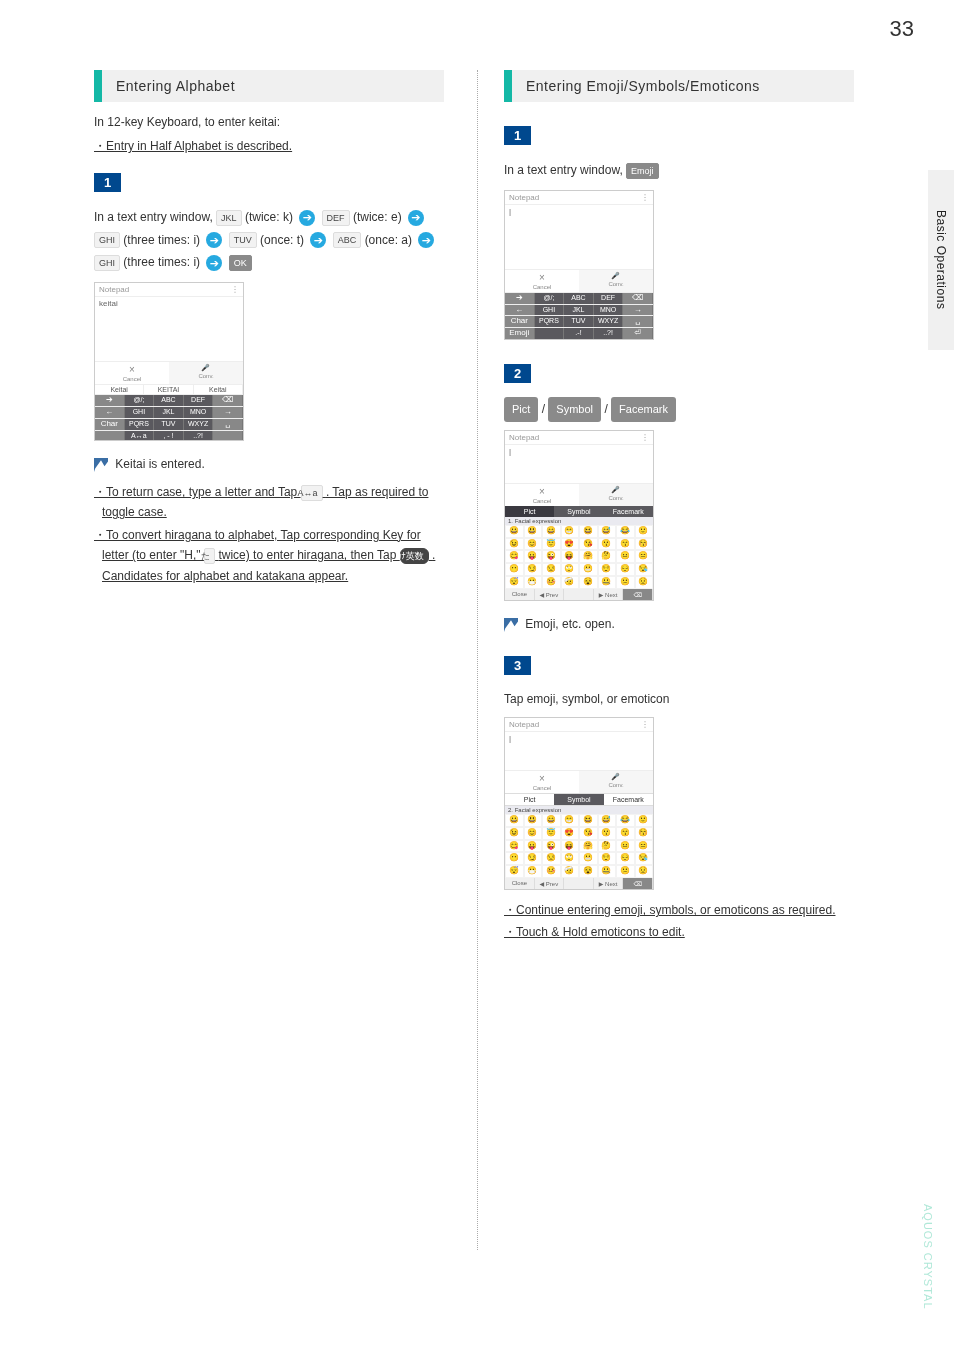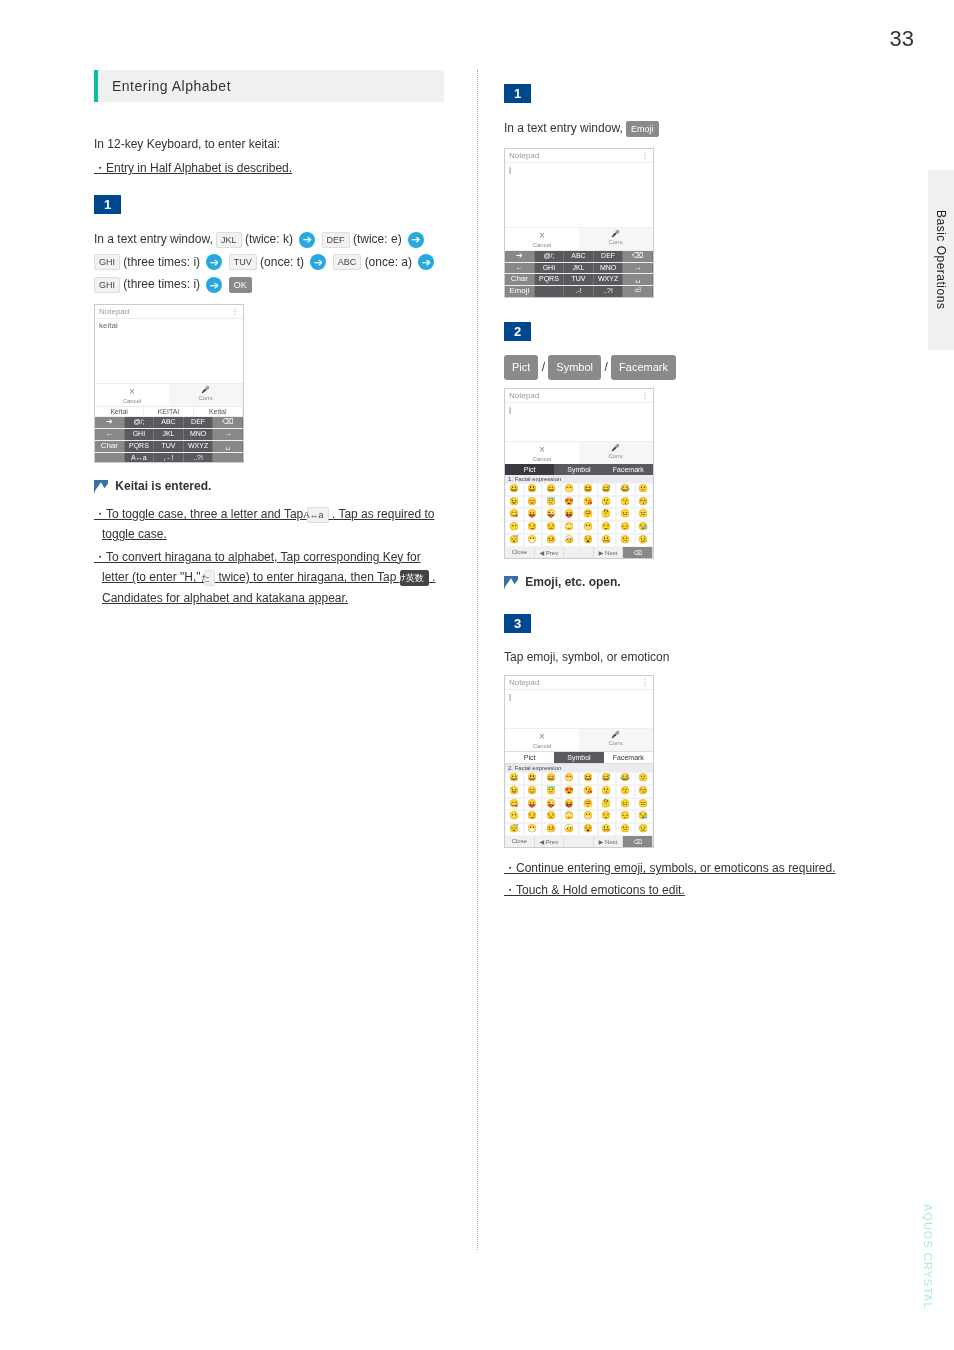--- a/index.html
+++ b/index.html
@@ -7,21 +7,21 @@
     font-family: "Helvetica Neue", Arial, sans-serif;
     font-size: 12px;
     color: #333;
     width: 954px;
     height: 1350px;
     position: relative;
     background: #fff;
   }
   .page-number {
     position: absolute;
-    top: 26px;
+    top: 16px;
     right: 40px;
     font-size: 22px;
     font-weight: 300;
     color: #333;
   }
   .side-tab {
     position: absolute;
     right: 0;
     top: 170px;
     width: 26px;
@@ -63,22 +63,22 @@
   .divider {
     position: absolute;
     left: 477px;
     top: 70px;
     bottom: 100px;
     border-left: 1px dotted #aaa;
   }
   .section-header {
     background: #f0f0f0;
     padding: 8px 10px 8px 14px;
-    margin-bottom: 32px;
-    border-left: 4px solid #14b8a6;
+    margin-bottom: 10px;
+    border-left: 8px solid #14b8a6;
     font-size: 14px;
     letter-spacing: 0.5px;
     color: #333;
   }
   .body-line {
     font-size: 12px;
     line-height: 1.7;
     margin-bottom: 4px;
   }
   .bullet {
@@ -116,20 +116,21 @@
   }
   .key-btn.grey {
     background: #8a8a8a;
     color: #fff;
     border-color: #8a8a8a;
   }
   .key-btn.dark {
     background: #444;
     color: #fff;
     border-color: #444;
+    border-radius: 6px;
   }
   .arrow {
     display: inline-flex;
     width: 16px;
     height: 16px;
     background: #26a9e0;
     border-radius: 50%;
     color: #fff;
     align-items: center;
     justify-content: center;
@@ -140,21 +141,20 @@
   .result-icon {
     display: inline-block;
     width: 14px;
     vertical-align: middle;
     margin-right: 4px;
   }
   .result-icon svg { display: block; }
   .result-line {
     font-size: 12px;
     margin: 16px 0 10px 0;
-    font-weight: bold;
   }
   .tab-pill {
     display: inline-block;
     background: #8a8a8a;
     color: #fff;
     padding: 2px 8px;
     border-radius: 3px;
     font-size: 11px;
   }
   .screenshot-placeholder {
@@ -358,34 +358,35 @@
       <span class="result-icon">
         <svg viewBox="0 0 12 12" width="14" height="14">
             <rect x="0" y="0" width="12" height="12" fill="#3a6ea5"></rect>
             <polygon points="1,9 6,2 9,7 12,3 12,12 0,12" fill="#fff"></polygon>
           </svg>
       </span>
       <span>Keitai is entered.</span>
     </div>
 
     <div class="bullet">
-      <span>・To toggle case, three a letter and Tap </span>
+      <span>・To return case, type a letter and Tap </span>
       <span class="key-btn">A↔a</span>
       <span> . Tap as required to toggle case.</span>
     </div>
     <div class="bullet">
       <span>・To convert hiragana to alphabet, Tap corresponding Key for letter (to enter "H," </span>
       <span class="key-btn">た</span>
       <span> twice) to enter hiragana, then Tap </span>
       <span class="key-btn dark">ｶﾅ英数</span>
       <span> . Candidates for alphabet and katakana appear.</span>
     </div>
   </div>
 
   <div class="col col-right">
+    <div class="section-header">Entering Emoji/Symbols/Emoticons</div>
 
     <div class="step-badge">1</div>
     <div class="step-line">
       <span>In a text entry window, </span>
       <span class="key-btn grey">Emoji</span>
     </div>
 
     
     <div class="screenshot-placeholder">
       <div class="sp-head">

